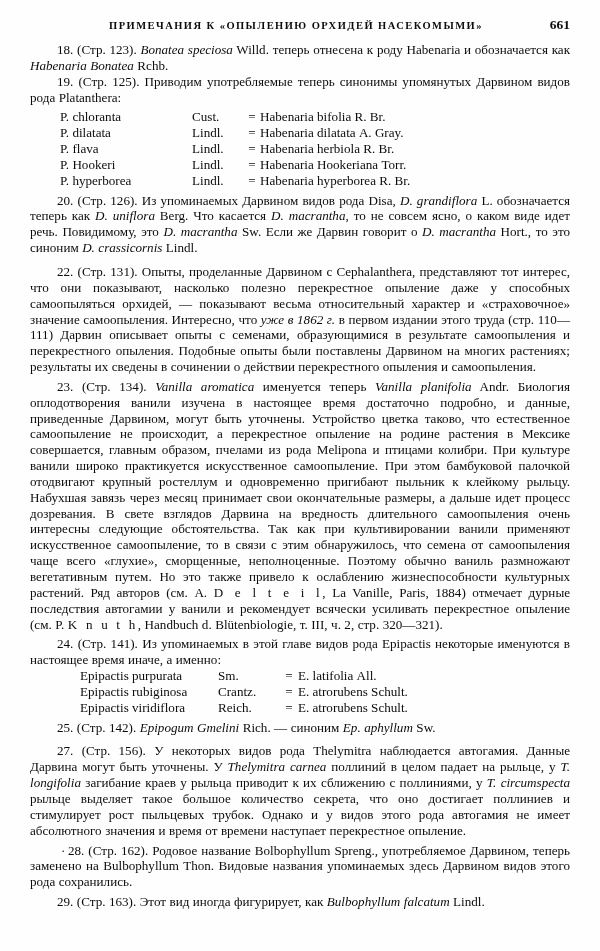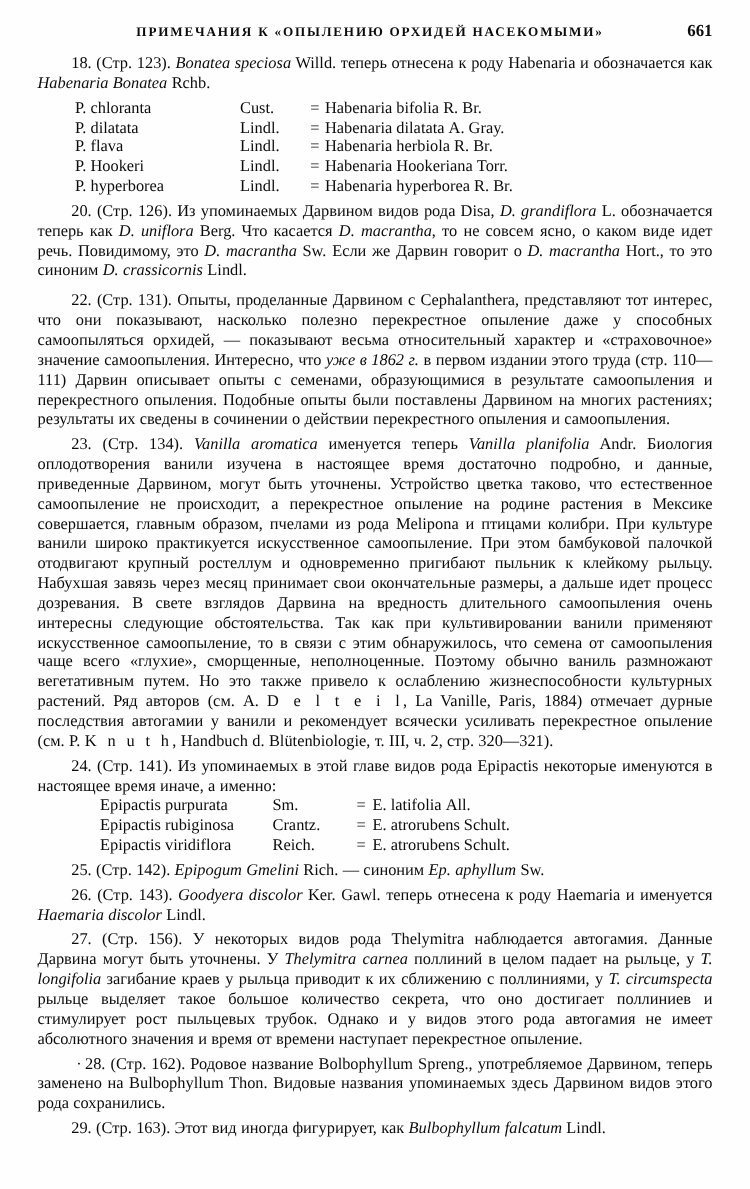--- a/index.html
+++ b/index.html
@@ -125,20 +125,21 @@
 
   <div class="running-head">
     <span class="rh-title">ПРИМЕЧАНИЯ К «ОПЫЛЕНИЮ ОРХИДЕЙ НАСЕКОМЫМИ»</span>
     <span class="rh-folio">661</span>
   </div>
 
   <div class="body-text">
 
     <p class="para"><span>18. (Стр. 123). </span><i>Bonatea speciosa</i><span> Willd. теперь отнесена к роду Habenaria и обозначается как </span><i>Habenaria Bonatea</i><span> Rchb.</span></p>
 
+    <p class="para"><span>19. (Стр. 125). Приводим употребляемые теперь синонимы  упомянутых Дарвином видов рода Platanthera:</span></p>
 
     <div class="gap-sm"></div>
 
     <ul class="synonyms platanthera">
       <li>
         <span class="syn-left it">P. chloranta</span><span class="syn-auth">Cust.</span><span class="syn-eq">=</span><span class="syn-right it">Habenaria bifolia</span>&nbsp;<span>R. Br.</span>
       </li>
       <li>
         <span class="syn-left it">P. dilatata</span><span class="syn-auth">Lindl.</span><span class="syn-eq">=</span><span class="syn-right it">Habenaria dilatata</span>&nbsp;<span>A. Gray.</span>
       </li>
@@ -183,21 +184,20 @@
         <span class="syn-left it">Epipactis viridiflora</span><span class="syn-auth">Reich.</span><span class="syn-eq">=</span><span class="syn-right it">E. atrorubens</span>&nbsp;<span>Schult.</span>
       </li>
     </ul>
 
     <div class="gap-sm"></div>
 
     <p class="para"><span>25. (Стр. 142). </span><i>Epipogum Gmelini</i><span> Rich. — синоним </span><i>Ep. aphyllum</i><span> Sw.</span></p>
 
     <div class="gap-sm"></div>
 
-    <p class="para"><span>26. (Стр. 143). </span><i>Goodyera discolor</i><span> Ker. Gawl. теперь отнесена к роду Haemaria и именуется </span><i>Haemaria discolor</i><span> Lindl.</span></p>
 
     <div class="gap-sm"></div>
 
     <p class="para"><span>27. (Стр. 156). У некоторых видов рода Thelymitra наблюдается автогамия. Данные Дарвина могут быть уточнены. У </span><i>Thelymitra carnea</i><span> поллиний в целом падает на рыльце, у </span><i>T. longifolia</i><span> загибание краев у рыльца приводит к их сближению с поллиниями, у </span><i>T. circumspecta</i><span> рыльце выделяет такое большое количество секрета, что оно достигает поллиниев и стимулирует рост пыльцевых трубок. Однако и у видов этого рода  автогамия не имеет абсолютного значения и время от времени  наступает  перекрестное  опыление.</span></p>
 
     <div class="gap-sm"></div>
 
     <div class="rel">
       <span class="lead-dot" style="top:0;">·</span>
       <p class="para" style="text-indent:38px;"><span>28. (Стр. 162). Родовое название Bolbophyllum Spreng., употребляемое Дарвином, теперь заменено на Bulbophyllum Thon. Видовые названия упоминаемых здесь Дарвином видов этого рода сохранились.</span></p>

